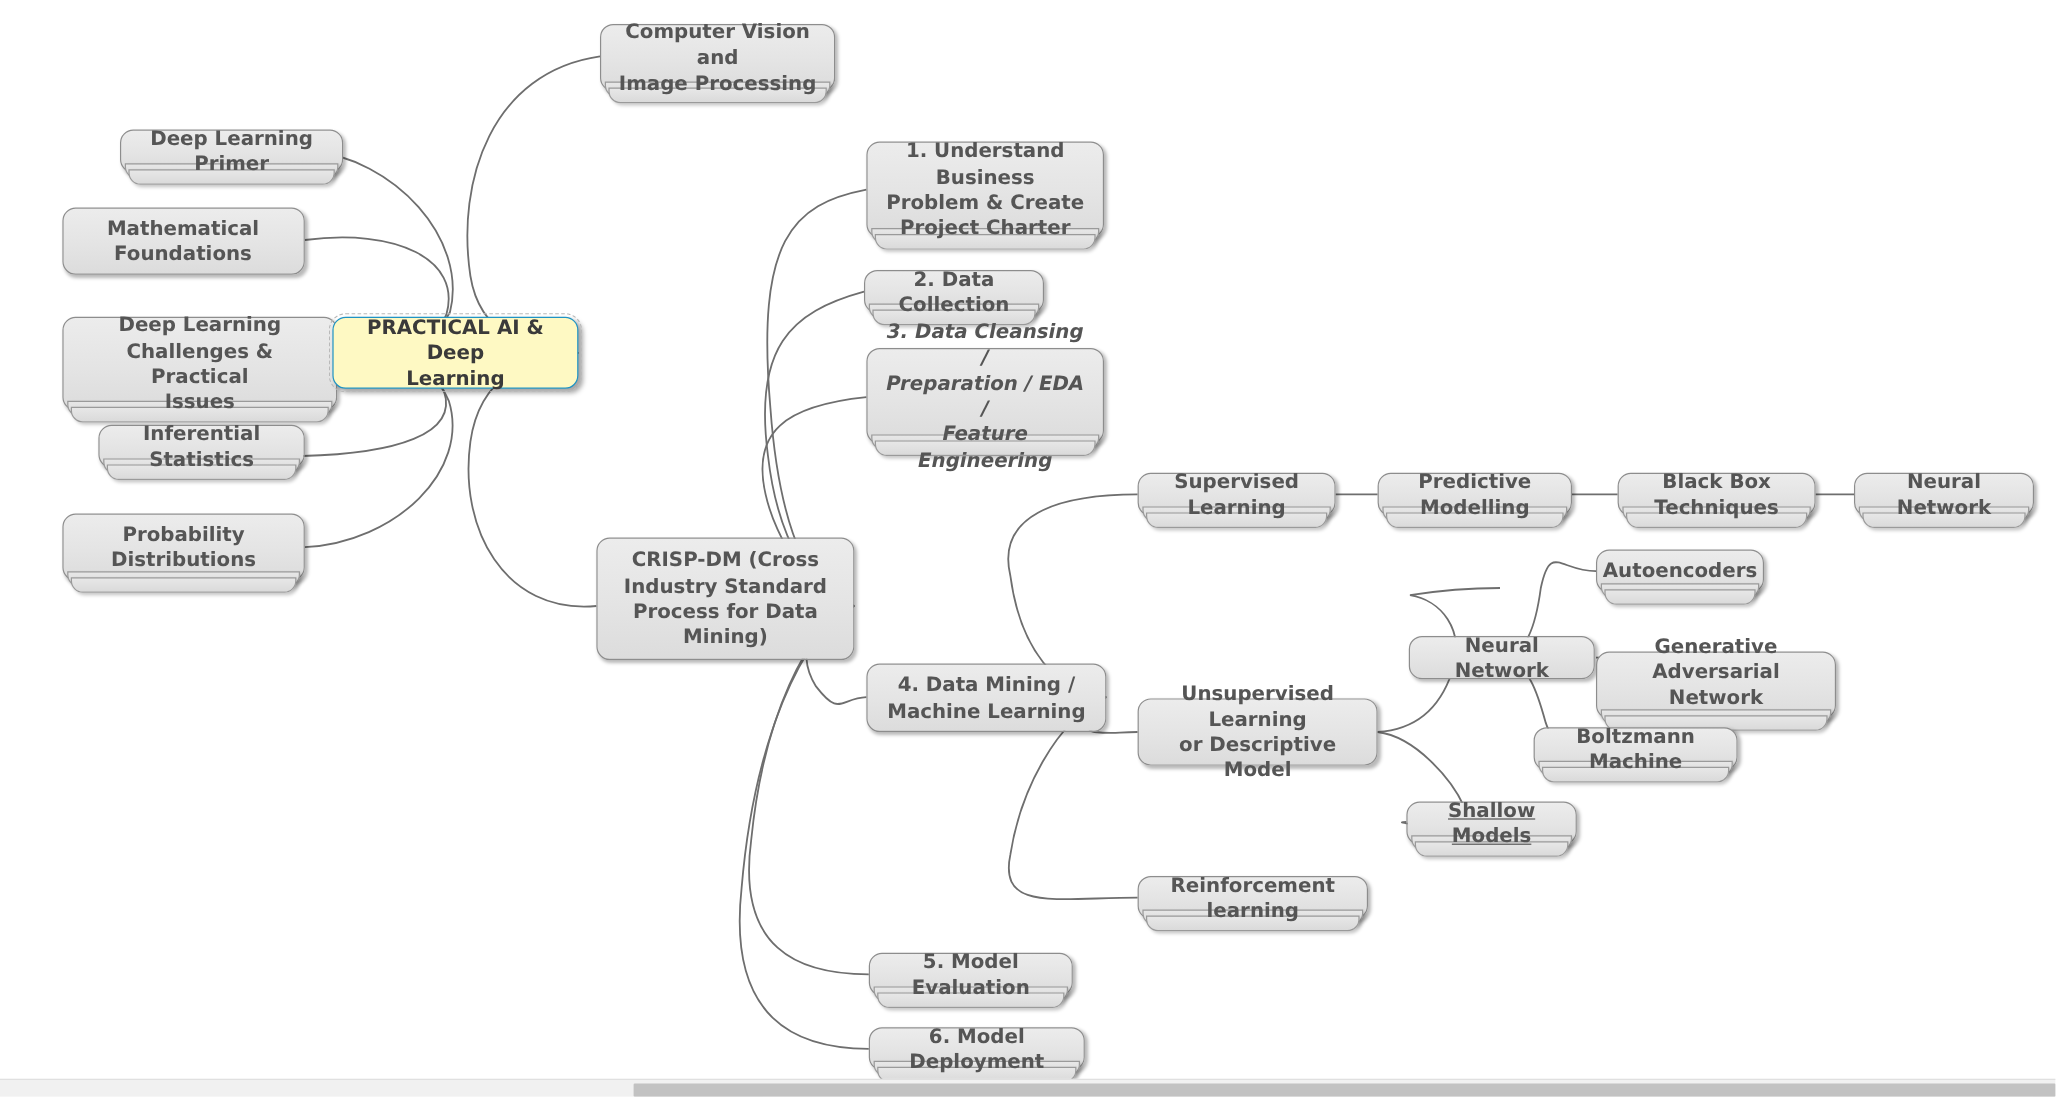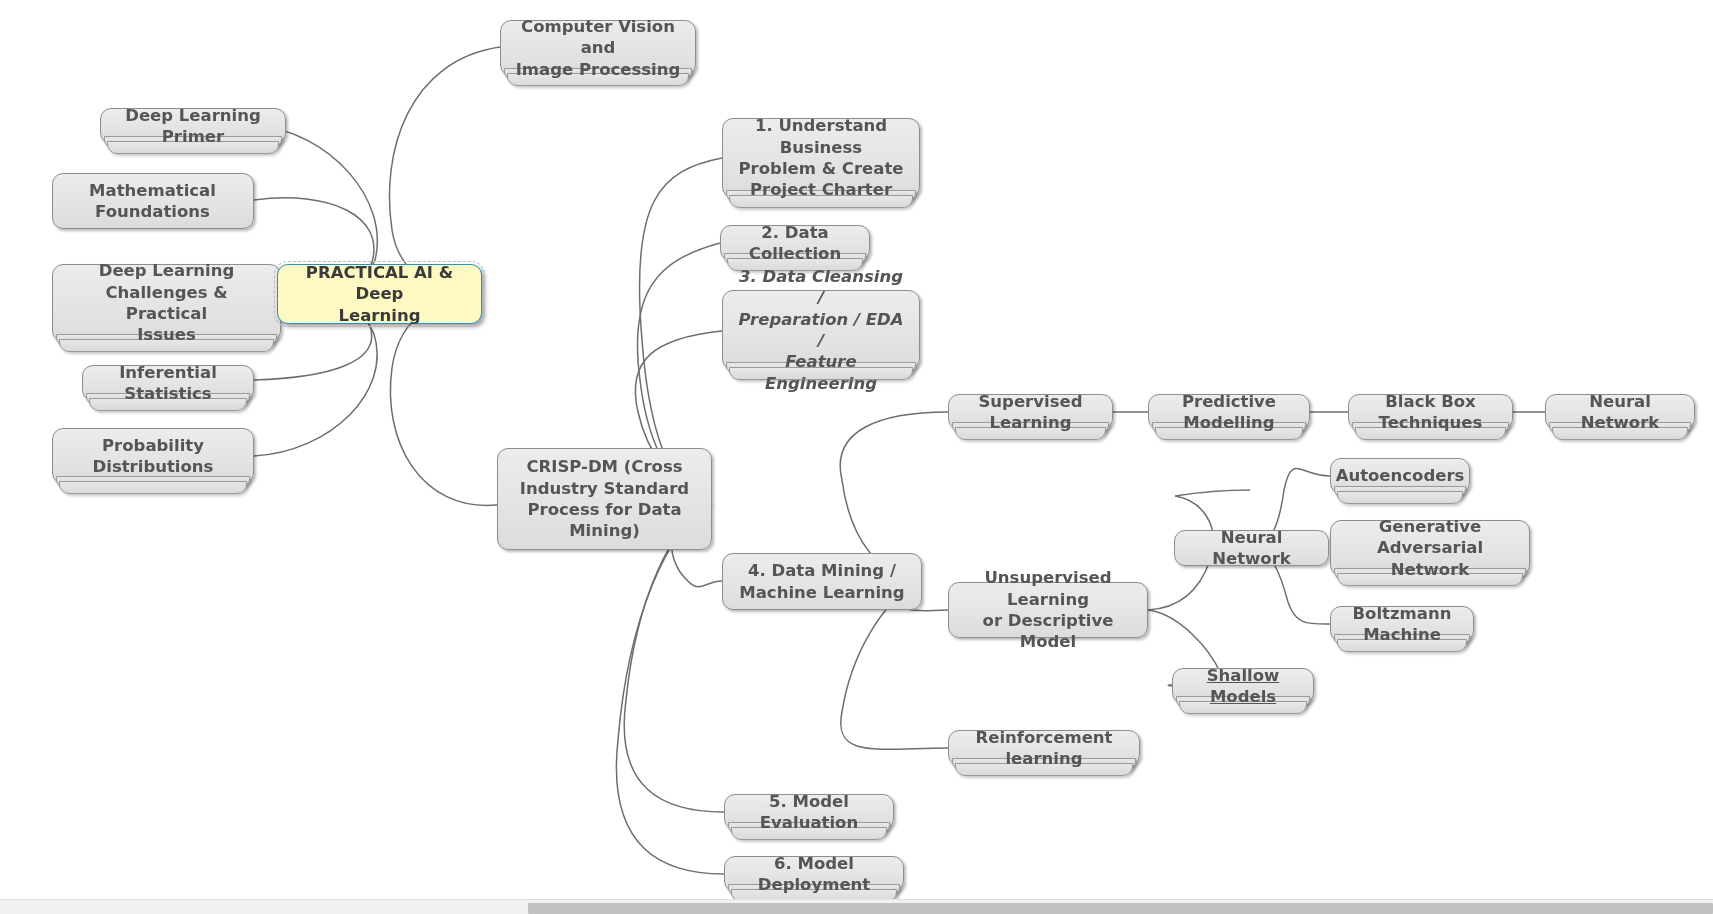--- a/index.html
+++ b/index.html
@@ -137,21 +137,21 @@
     <span>Mathematical
 Foundations</span>
   </div>
 
   <div class="node stack" style="left:52px; top:264px; width:229px; height:78px;">
     <span>Deep Learning
 Challenges &amp; Practical
 Issues</span>
   </div>
 
-  <div class="node stack" style="left:82px; top:365px; width:172px; height:36px;">
+  <div class="node stack" style="left:82px; top:354px; width:172px; height:36px;">
     <span>Inferential Statistics</span>
   </div>
 
   <div class="node stack" style="left:52px; top:428px; width:202px; height:56px;">
     <span>Probability
 Distributions</span>
   </div>
 
   <div class="node stack" style="left:500px; top:20px; width:196px; height:56px;">
     <span>Computer Vision and
@@ -224,26 +224,26 @@
   </div>
 
   <div class="node stack" style="left:1172px; top:668px; width:142px; height:36px;text-decoration:underline;">
     <span>Shallow Models</span>
   </div>
 
   <div class="node stack" style="left:1330px; top:458px; width:140px; height:36px;">
     <span>Autoencoders</span>
   </div>
 
-  <div class="node stack" style="left:1330px; top:520px; width:200px; height:56px;">
+  <div class="node stack" style="left:1330px; top:543px; width:200px; height:56px;align-items:flex-end;">
     <span>Generative Adversarial
 Network</span>
   </div>
 
-  <div class="node stack" style="left:1330px; top:606px; width:144px; height:36px;text-align:center;">
+  <div class="node stack" style="left:1278px; top:606px; width:170px; height:36px;text-align:center;">
     <span>Boltzmann Machine</span>
   </div>
 
   <div id="scrollbar-track">
     <div id="scrollbar-thumb"></div>
   </div>
 
 </div>
 
 </body></html>

